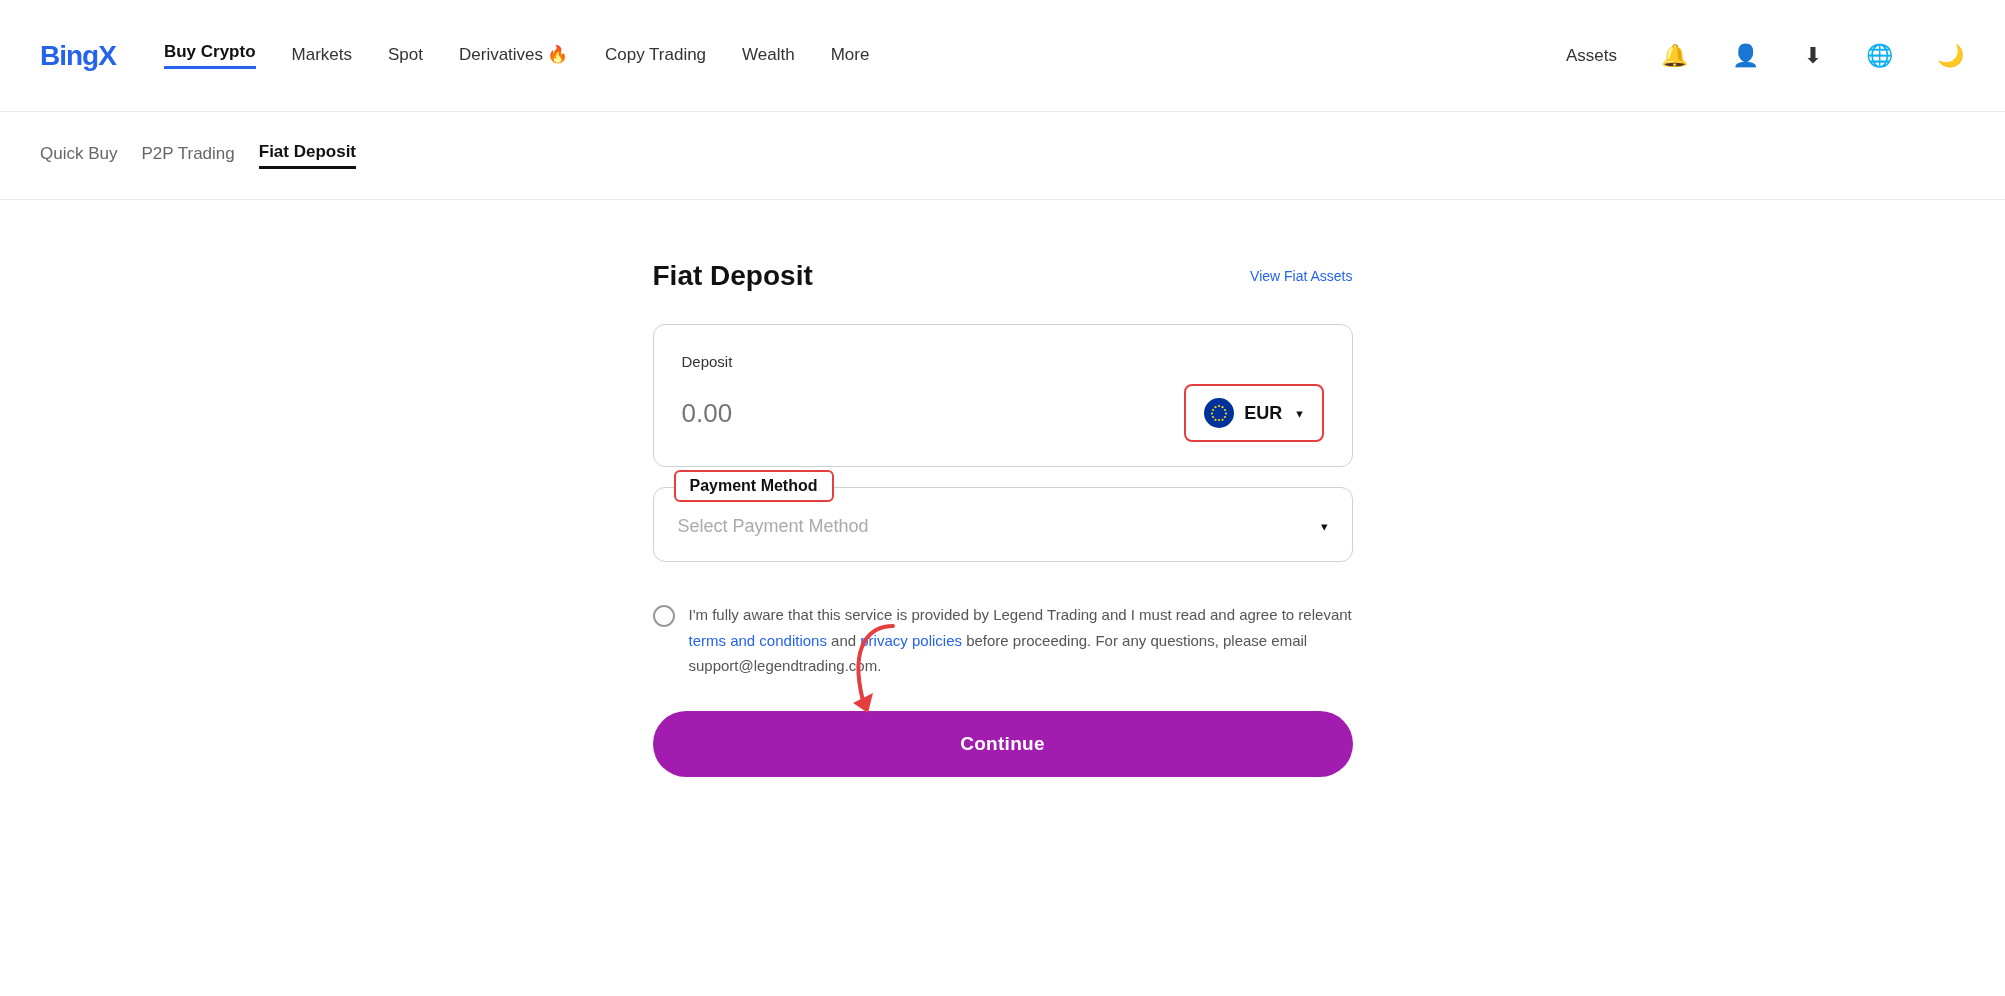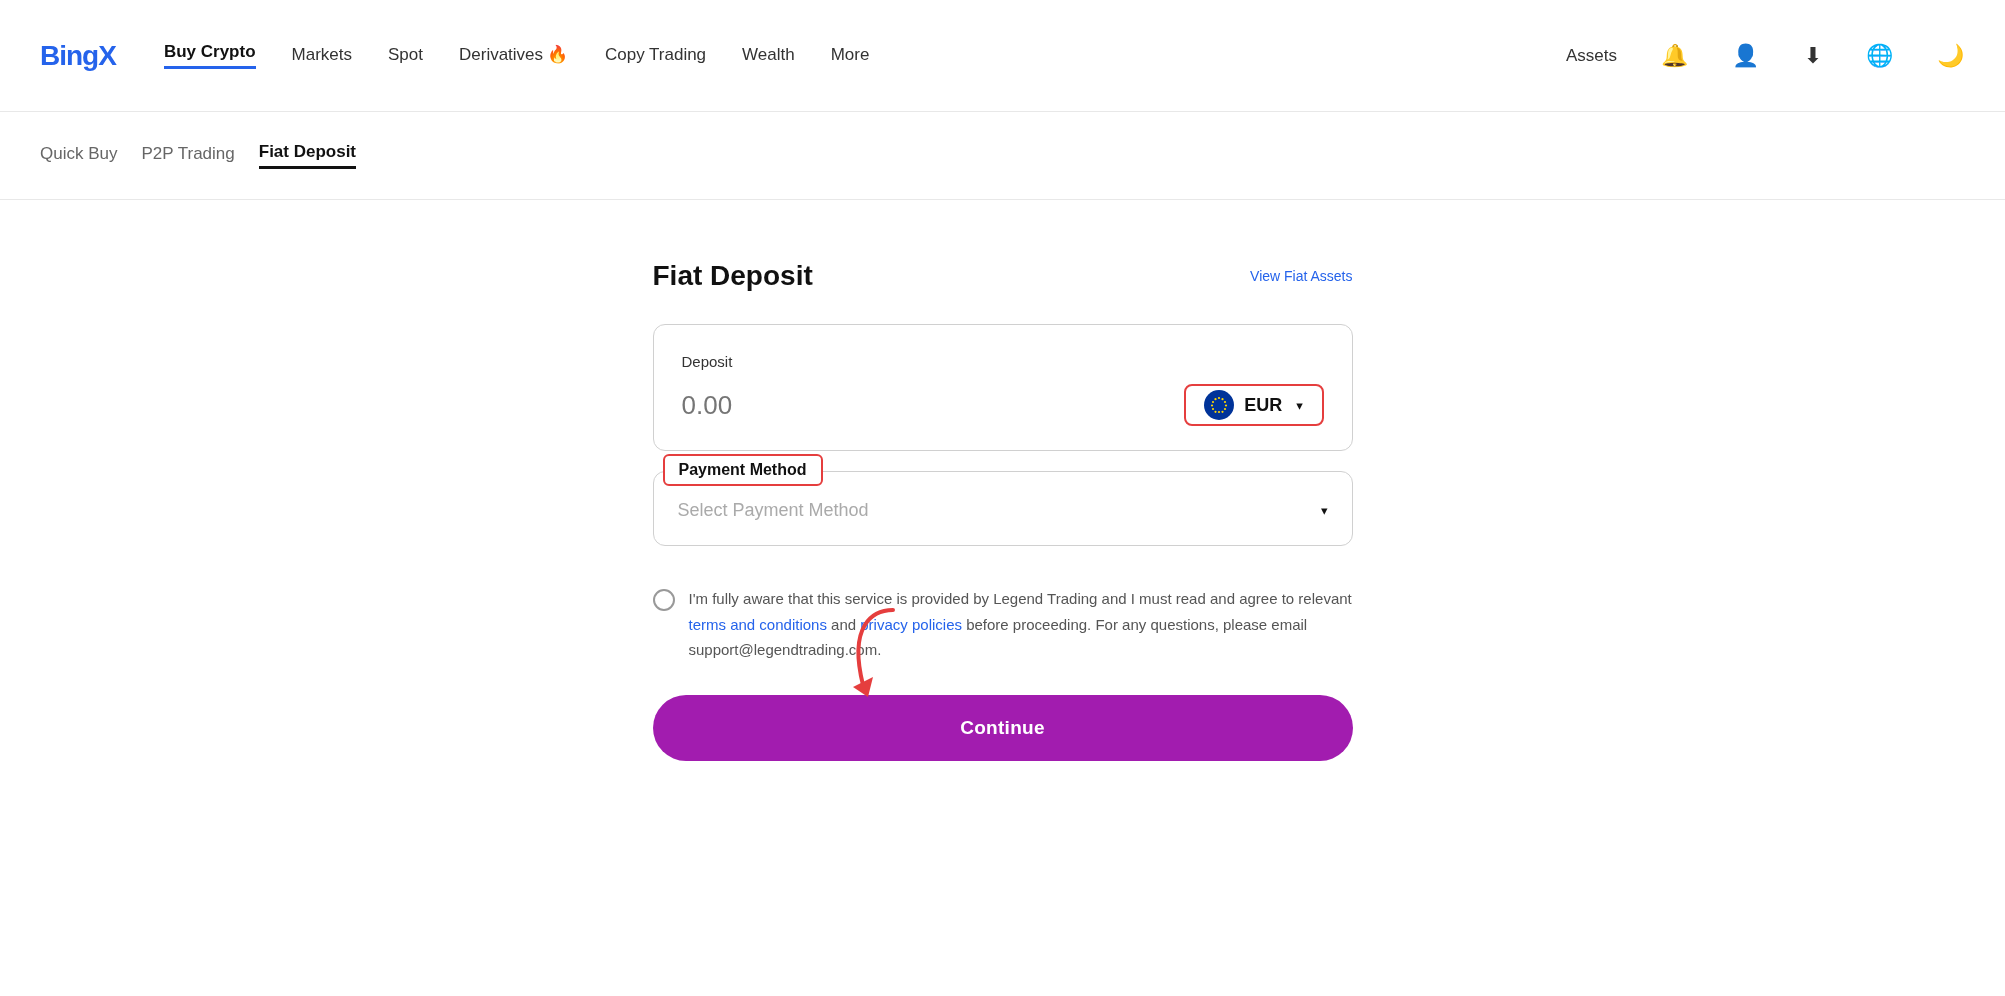--- a/index.html
+++ b/index.html
@@ -139,21 +139,21 @@
       outline: none;
       flex: 1;
       background: transparent;
     }
     .currency-selector {
       display: flex;
       align-items: center;
       gap: 10px;
       border: 2.5px solid #e53e3e;
       border-radius: 8px;
-      padding: 4px 18px;
+      padding: 12px 18px;
       cursor: pointer;
       background: #fff;
       min-width: 140px;
       justify-content: center;
     }
     .eur-flag {
       width: 30px;
       height: 30px;
       border-radius: 50%;
       background: #003399;
@@ -199,21 +199,21 @@
       display: inline-block;
       border: 2px solid #e53e3e;
       border-radius: 6px;
       padding: 5px 14px;
       font-size: 16px;
       font-weight: 600;
       color: #111;
       background: #fff;
       position: absolute;
       top: -18px;
-      left: 9px;
+      left: 20px;
     }
     .payment-select-row {
       display: flex;
       align-items: center;
       justify-content: space-between;
       padding: 28px 24px 24px;
       cursor: pointer;
     }
     .payment-placeholder {
       font-size: 18px;

